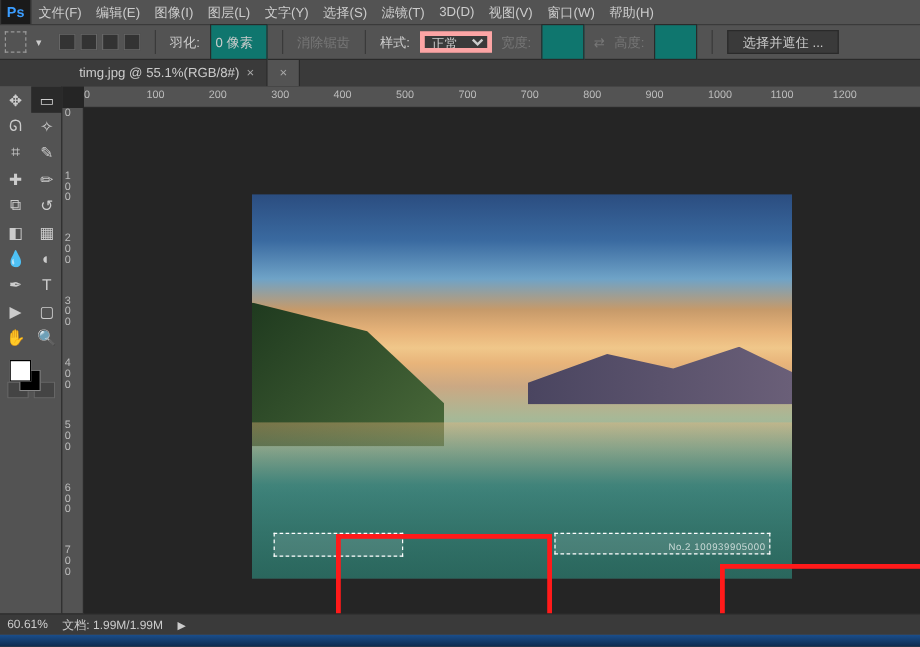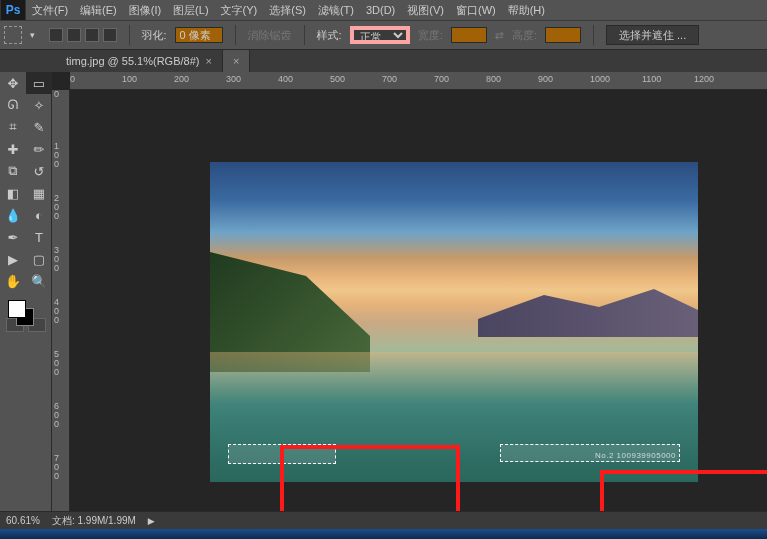--- a/index.html
+++ b/index.html
@@ -12,21 +12,21 @@
 .ps-logo { width: 26px; height: 31px; display: flex; align-items: center; justify-content: center; color:#3b9dff; font-weight:bold; font-size:12px; background:#1a1a1a; border:1px solid #333;}
 .menu-item { padding: 18px 6px; font-size: 11px; color: #ccc; cursor: pointer; }
 
 
 .options-bar { background: #535353; border-top:1px solid #3a3a3a; border-bottom:1px solid #2a2a2a; display: flex; align-items: center; height: 30px; padding: 0 4px; gap: 8px; }
 .opt-icon { width: 18px; height: 18px; border: 1px dashed #999; }
 .mini-icons { display:flex; gap:4px; margin-left:6px;}
 .mini-ic { width:14px; height:14px; background:#333; border:1px solid #666;}
 .opt-sep { width:1px; height:20px; background:#3a3a3a; margin:0 4px;}
 .opt-label { font-size: 11px; color: #ccc; }
-.opt-input { background: #a16207; border: 1px solid #2a2a2a; color: #ccc; font-size: 11px; height: 16px; padding: 0 4px; width: 48px; }
+.opt-input { background: #0f766e; border: 1px solid #2a2a2a; color: #ccc; font-size: 11px; height: 30px; padding: 0 4px; width: 48px; }
 .opt-select { background: #3a3a3a; border: 4px solid #fca5a5; color: #ccc; font-size: 11px; height: 18px; width: 60px; padding:0 2px;}
 .opt-btn { background: #3a3a3a; border: 1px solid #2a2a2a; color: #ccc; font-size: 11px; height: 20px; padding: 0 12px; cursor:pointer;}
 .opt-disabled { color:#777; }
 
 
 .doc-tabs { background: #3a3a3a; display: flex; height: 22px; align-items: stretch; padding-left: 56px; }
 .doc-tab { display:flex; align-items:center; padding: 0 10px; font-size: 11px; color: #ccc; border-right: 1px solid #2a2a2a; cursor:pointer; gap:6px;}
 .doc-tab.active { background: #535353; }
 .tab-close { font-size:11px; color:#aaa; }
 
@@ -46,21 +46,21 @@
 
 .canvas-col { flex: 1; display: flex; flex-direction: column; background: #252525; min-width:0;}
 .ruler-top { height: 18px; background: #535353; border-bottom:1px solid #2a2a2a; display:flex; font-size:9px; color:#bbb; position:relative; margin-left:18px; overflow:hidden;}
 .ruler-top span { position:absolute; top:2px; }
 .canvas-row { flex: 1; display: flex; min-height:0; position:relative;}
 .ruler-left { width: 18px; background: #535353; border-right:1px solid #2a2a2a; display:flex; flex-direction:column; font-size:9px; color:#bbb; position:relative; overflow:hidden;}
 .ruler-left span { position:absolute; left:2px; writing-mode: horizontal-tb; line-height:1;}
 .canvas-area { flex:1; background:#252525; position:relative; overflow:hidden;}
 
 
-.photo { position:absolute; top:72px; left:140px; width:488px; height:320px; background: linear-gradient(to bottom,
+.photo { position:absolute; top:72px; left:140px; width:450px; height:320px; background: linear-gradient(to bottom,
   #2b4d80 0%, #3a6aa0 12%, #6fa3c7 22%, #c69a6a 30%, #e8b47a 36%, #f0c78a 40%,
   #e8b47a 44%, #cba883 50%, #a8b896 58%, #8eb5a1 66%, #5a9a96 78%, #3f7d76 100%); }
 .mountain-left { position:absolute; bottom:110px; left:0; width:160px; height:120px; background: linear-gradient(135deg,#1f3a1f,#4a6a3a); clip-path: polygon(0 0, 60% 20%, 100% 70%, 100% 100%, 0 100%);}
 .mountain-right { position:absolute; bottom:145px; right:0; width:220px; height:60px; background: linear-gradient(90deg,#4a4560,#6a5f78); clip-path: polygon(0 70%, 30% 30%, 55% 50%, 80% 20%, 100% 55%, 100% 100%, 0 100%);}
 .water-reflect { position:absolute; bottom:0; left:0; right:0; height:130px; background: linear-gradient(to bottom, rgba(232,180,122,.4), rgba(50,120,110,.7) 40%, rgba(40,100,90,.9));}
 .sel-box { position:absolute; border:1px dashed #fff; background: rgba(255,255,255,.12);}
 .sel1 { bottom:18px; left:18px; width:108px; height:20px;}
 .sel2 { bottom:20px; right:18px; width:180px; height:18px;}
 .wm-text { position:absolute; bottom:22px; right:22px; font-size:8px; color:rgba(255,255,255,.7); letter-spacing:.5px;}
 

